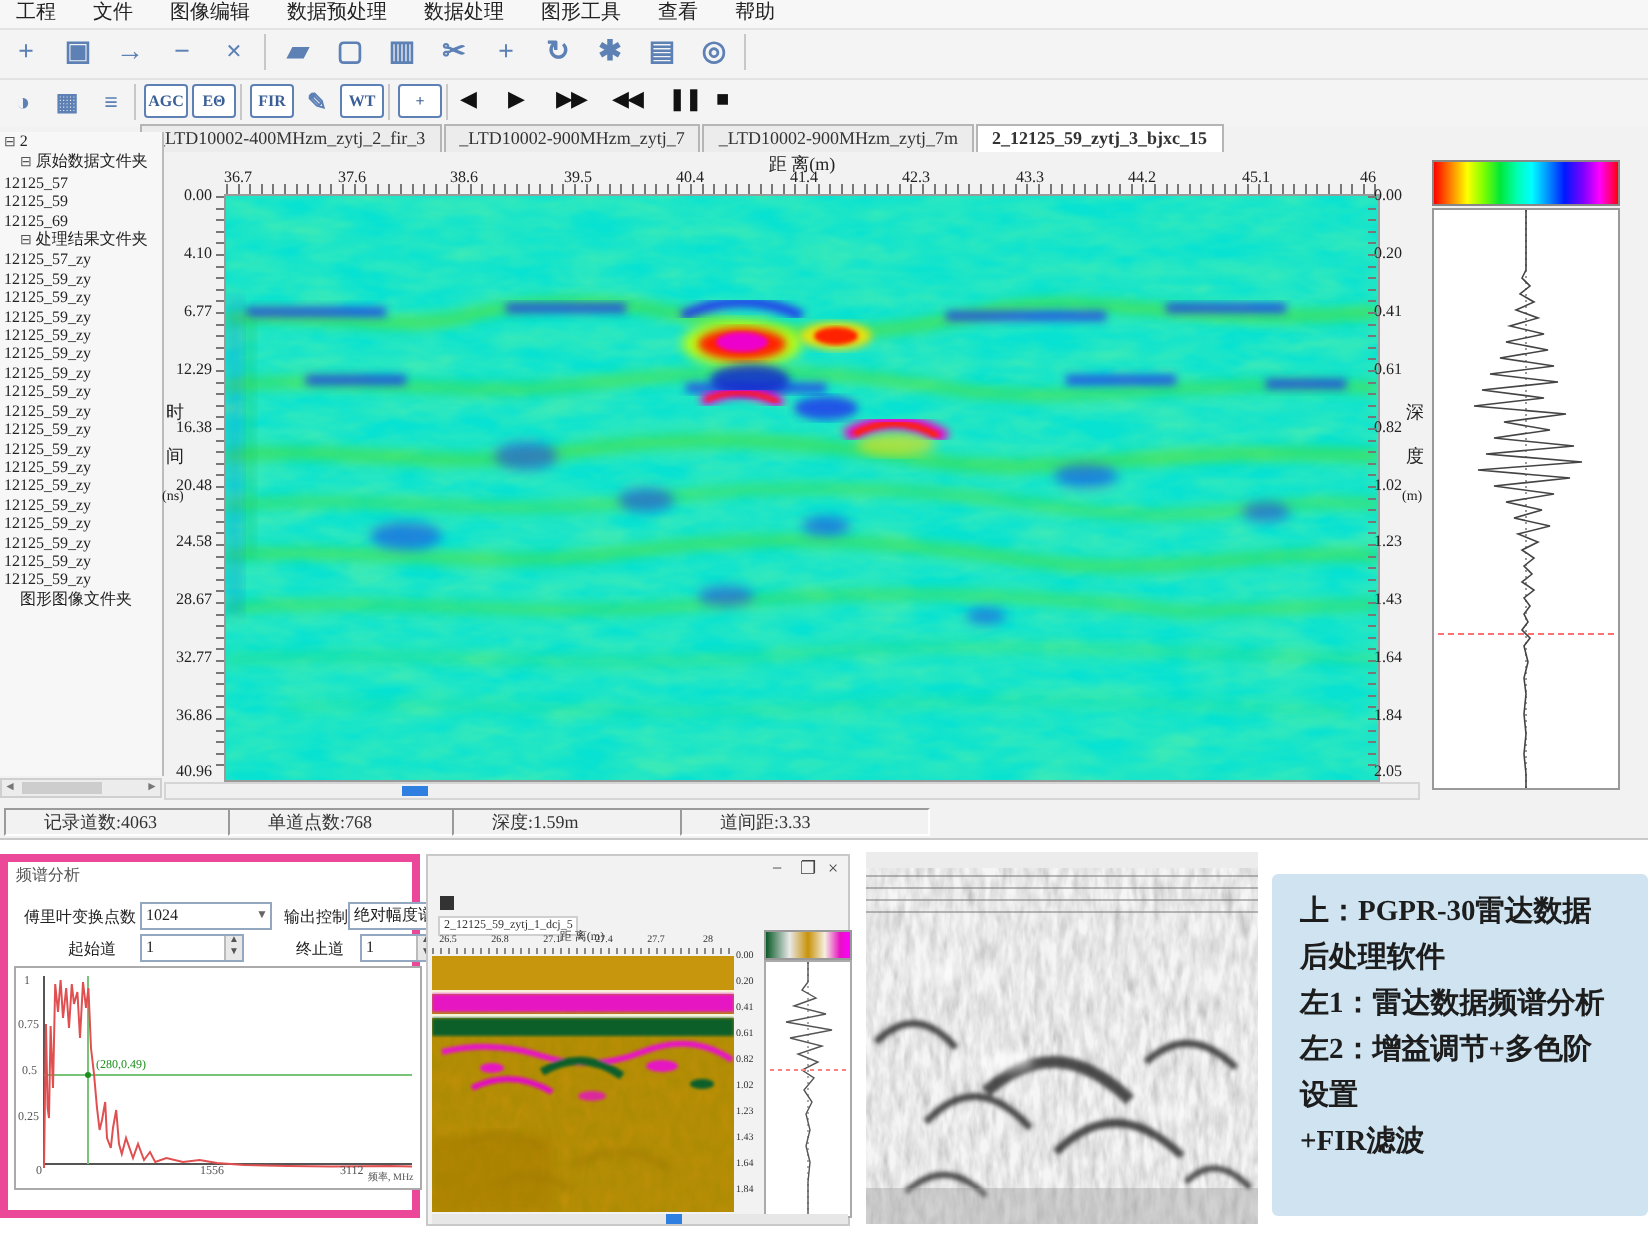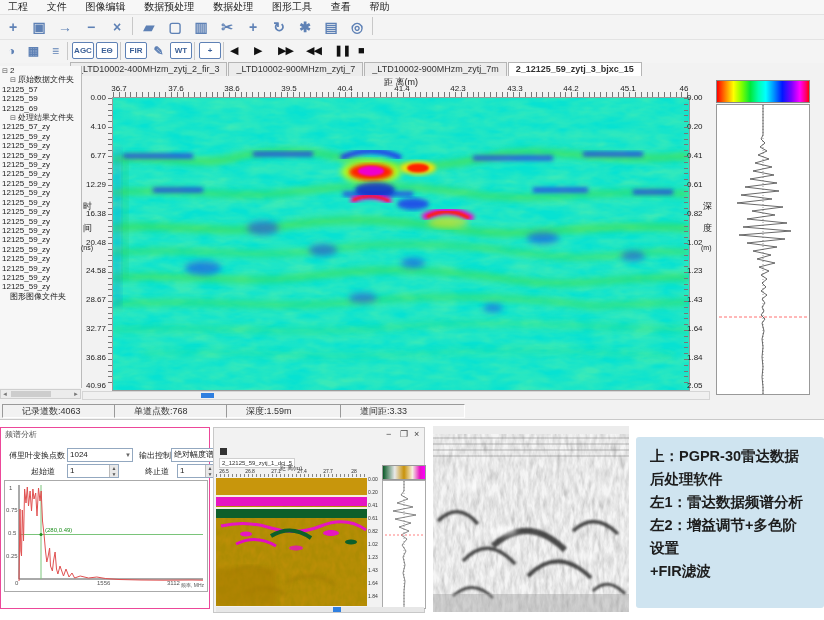--- a/index.html
+++ b/index.html
@@ -1,17 +1,17 @@
 <!DOCTYPE html>
 <html><head>
 <meta charset="utf-8">
 <style>
   html,body{margin:0;padding:0;background:#fff;}
   #stage{position:relative;width:824px;height:620px;background:#fff;overflow:hidden;
-         font-family:Liberation Sans, sans-serif;color:#222;}
+         font-family:Liberation Serif, serif;color:#222;}
   
   #win{position:absolute;left:0;top:0;width:824px;height:419px;background:#f2f2f2;border-bottom:1px solid #c9c9c9;}
   .menubar{position:absolute;left:0;top:0;width:824px;height:14px;background:#f7f7f7;font-size:10px;line-height:14px;}
   .menu-item{display:inline-block;padding:0 8px;color:#222;cursor:default;}
   .tb{position:absolute;left:0;width:824px;border-top:1px solid #e3e3e3;background:#f4f4f4;}
   .ticon{position:absolute;width:22px;height:20px;text-align:center;line-height:20px;font-size:14px;color:#5e81b5;font-weight:bold;}
   .ticon2{position:absolute;width:19px;height:18px;text-align:center;line-height:18px;font-size:12px;color:#5e81b5;font-weight:bold;}
   .tbtn{position:absolute;width:20px;height:15px;border:1px solid #5e81b5;border-radius:2px;background:#fff;
         font-size:8px;font-weight:bold;color:#3a5f96;text-align:center;line-height:15px;top:2px;}
   .pbtn{position:absolute;font-size:11px;color:#111;line-height:20px;letter-spacing:-1px;}
@@ -43,21 +43,21 @@
   
   .cbar{position:absolute;left:716px;top:80px;width:92px;height:21px;border:1px solid #888;
         background:linear-gradient(90deg,#f00 0%,#ff8000 9%,#ff0 18%,#7dff00 27%,#00e838 36%,#00ffb0 45%,#0ff 53%,#0090ff 62%,#0018ff 71%,#7d00ff 81%,#f0f 90%,#ff0060 97%,#f00 100%);}
   .trace{position:absolute;left:716px;top:104px;width:92px;height:289px;background:#fff;border:1px solid #999;}
   .hscroll{position:absolute;left:82px;top:391px;width:628px;height:9px;background:#f0f0f0;border:1px solid #d5d5d5;box-sizing:border-box;}
   .hthumb{position:absolute;left:118px;top:1px;width:13px;height:5px;background:#2f7fe0;}
   .statusbar{position:absolute;left:0;top:403px;width:824px;height:16px;background:#f2f2f2;}
   .scell{position:absolute;top:1px;height:12px;font-size:9px;line-height:12px;padding-left:19px;color:#333;
          border:1px solid;border-color:#9a9a9a #fff #fff #9a9a9a;background:#f2f2f2;}
   
-  #spec{position:absolute;left:0;top:427px;width:210px;height:182px;background:#fff;border:1px solid #ec4899;box-sizing:border-box;}
+  #spec{position:absolute;left:0;top:427px;width:210px;height:182px;background:#fff;border:4px solid #ec4899;box-sizing:border-box;}
   .spec-title{position:absolute;left:4px;top:1px;font-size:8px;color:#555;}
   .flabel{position:absolute;font-size:8px;color:#222;}
   .fbox{position:absolute;height:12px;border:1px solid #93a8c0;background:#fff;font-size:8px;line-height:12px;padding:0 2px;overflow:hidden;white-space:nowrap;}
   .fcaret{position:absolute;right:1px;top:0;font-size:6px;color:#666;}
   .spin{position:absolute;right:0;top:0;width:8px;height:12px;font-size:5px;line-height:6px;color:#555;text-align:center;background:#e8e8e8;border-left:1px solid #bbb;}
   .chartbox{position:absolute;left:3px;top:52px;width:202px;height:110px;border:1px solid #aaa;background:#fff;}
   
   #mini{position:absolute;left:213px;top:427px;width:212px;height:186px;background:#f2f2f2;border:1px solid #c8c8c8;box-sizing:border-box;}
   .mini-ctrl{position:absolute;top:2px;font-size:9px;color:#444;line-height:9px;}
   .mini-icon{position:absolute;left:6px;top:20px;width:7px;height:7px;background:#333;}

